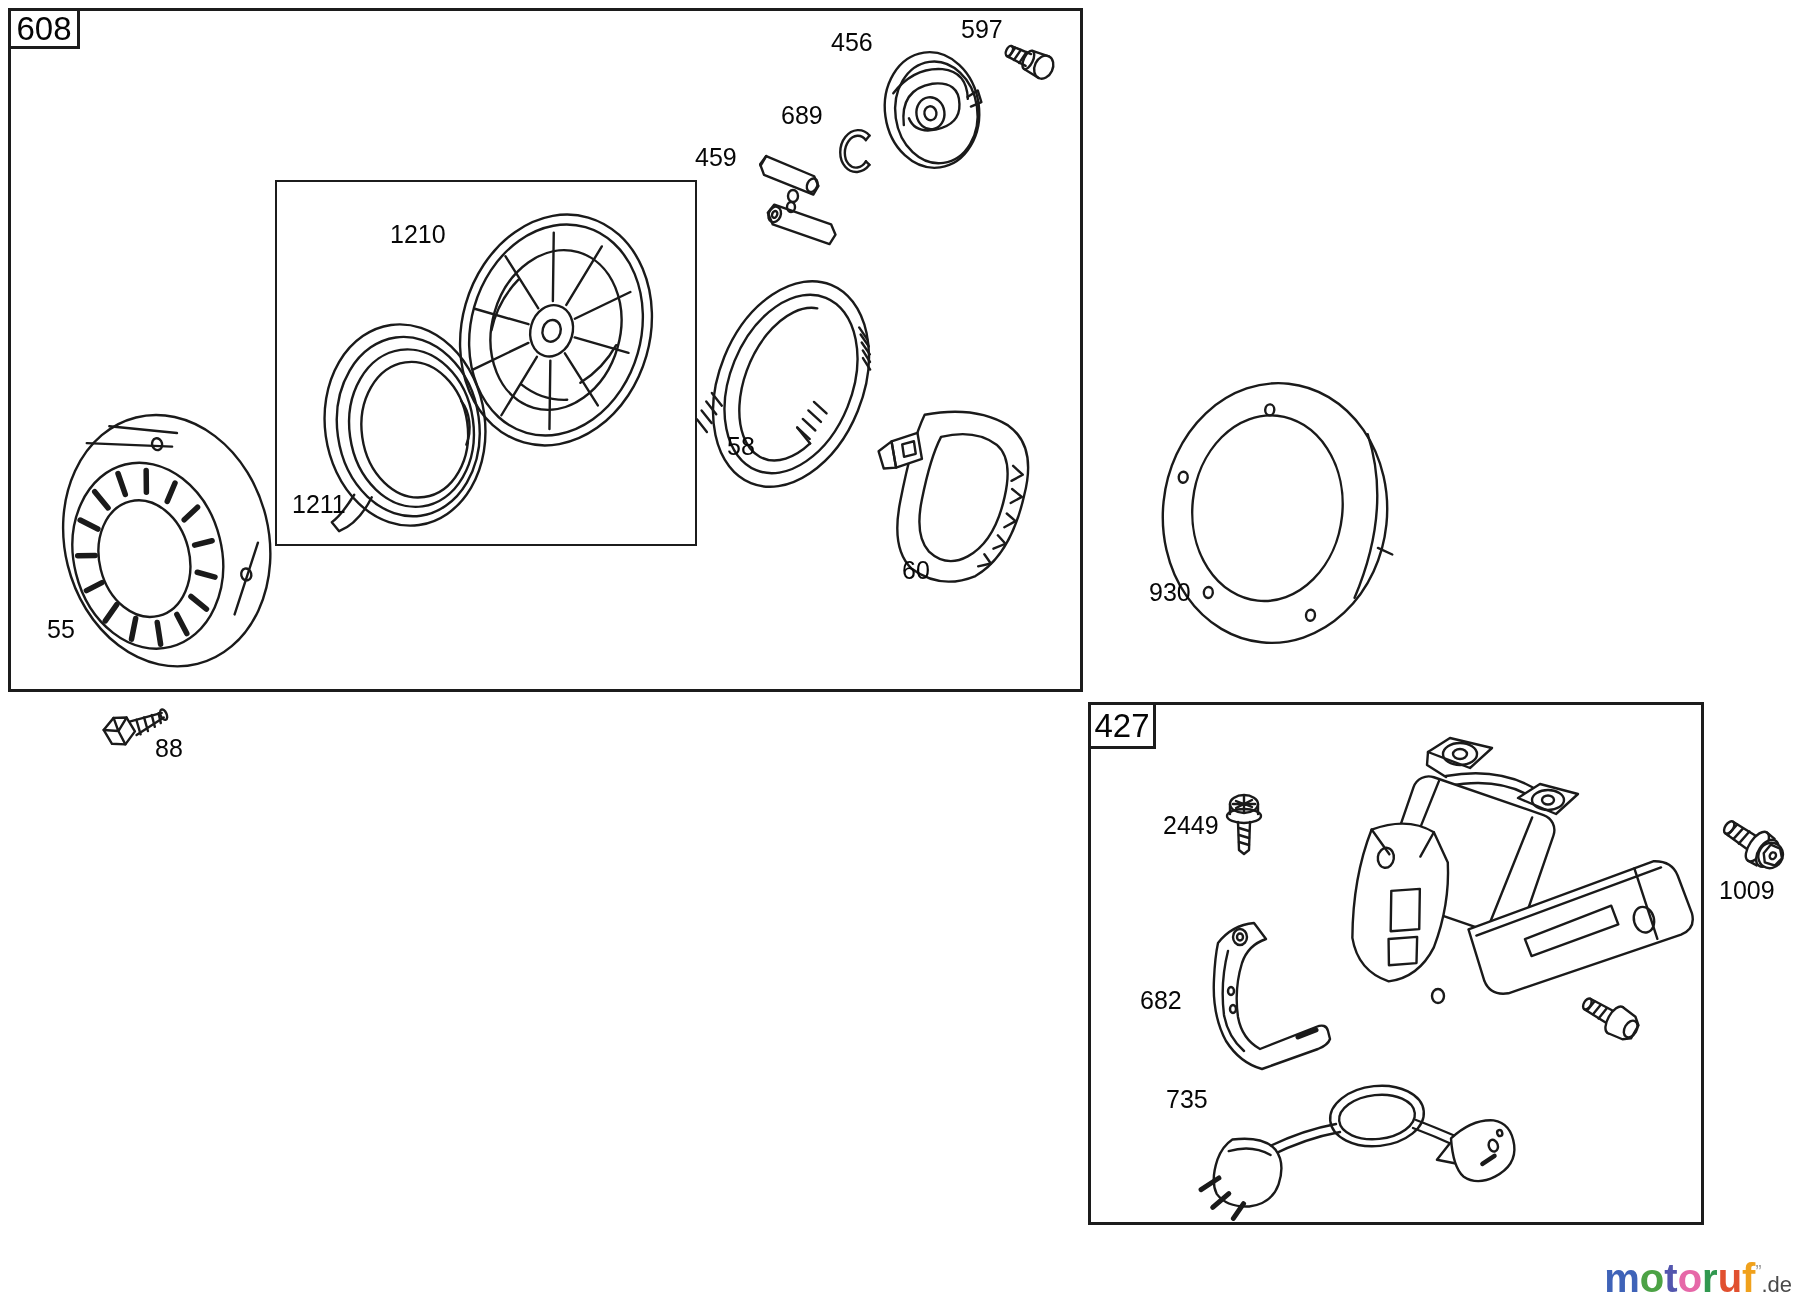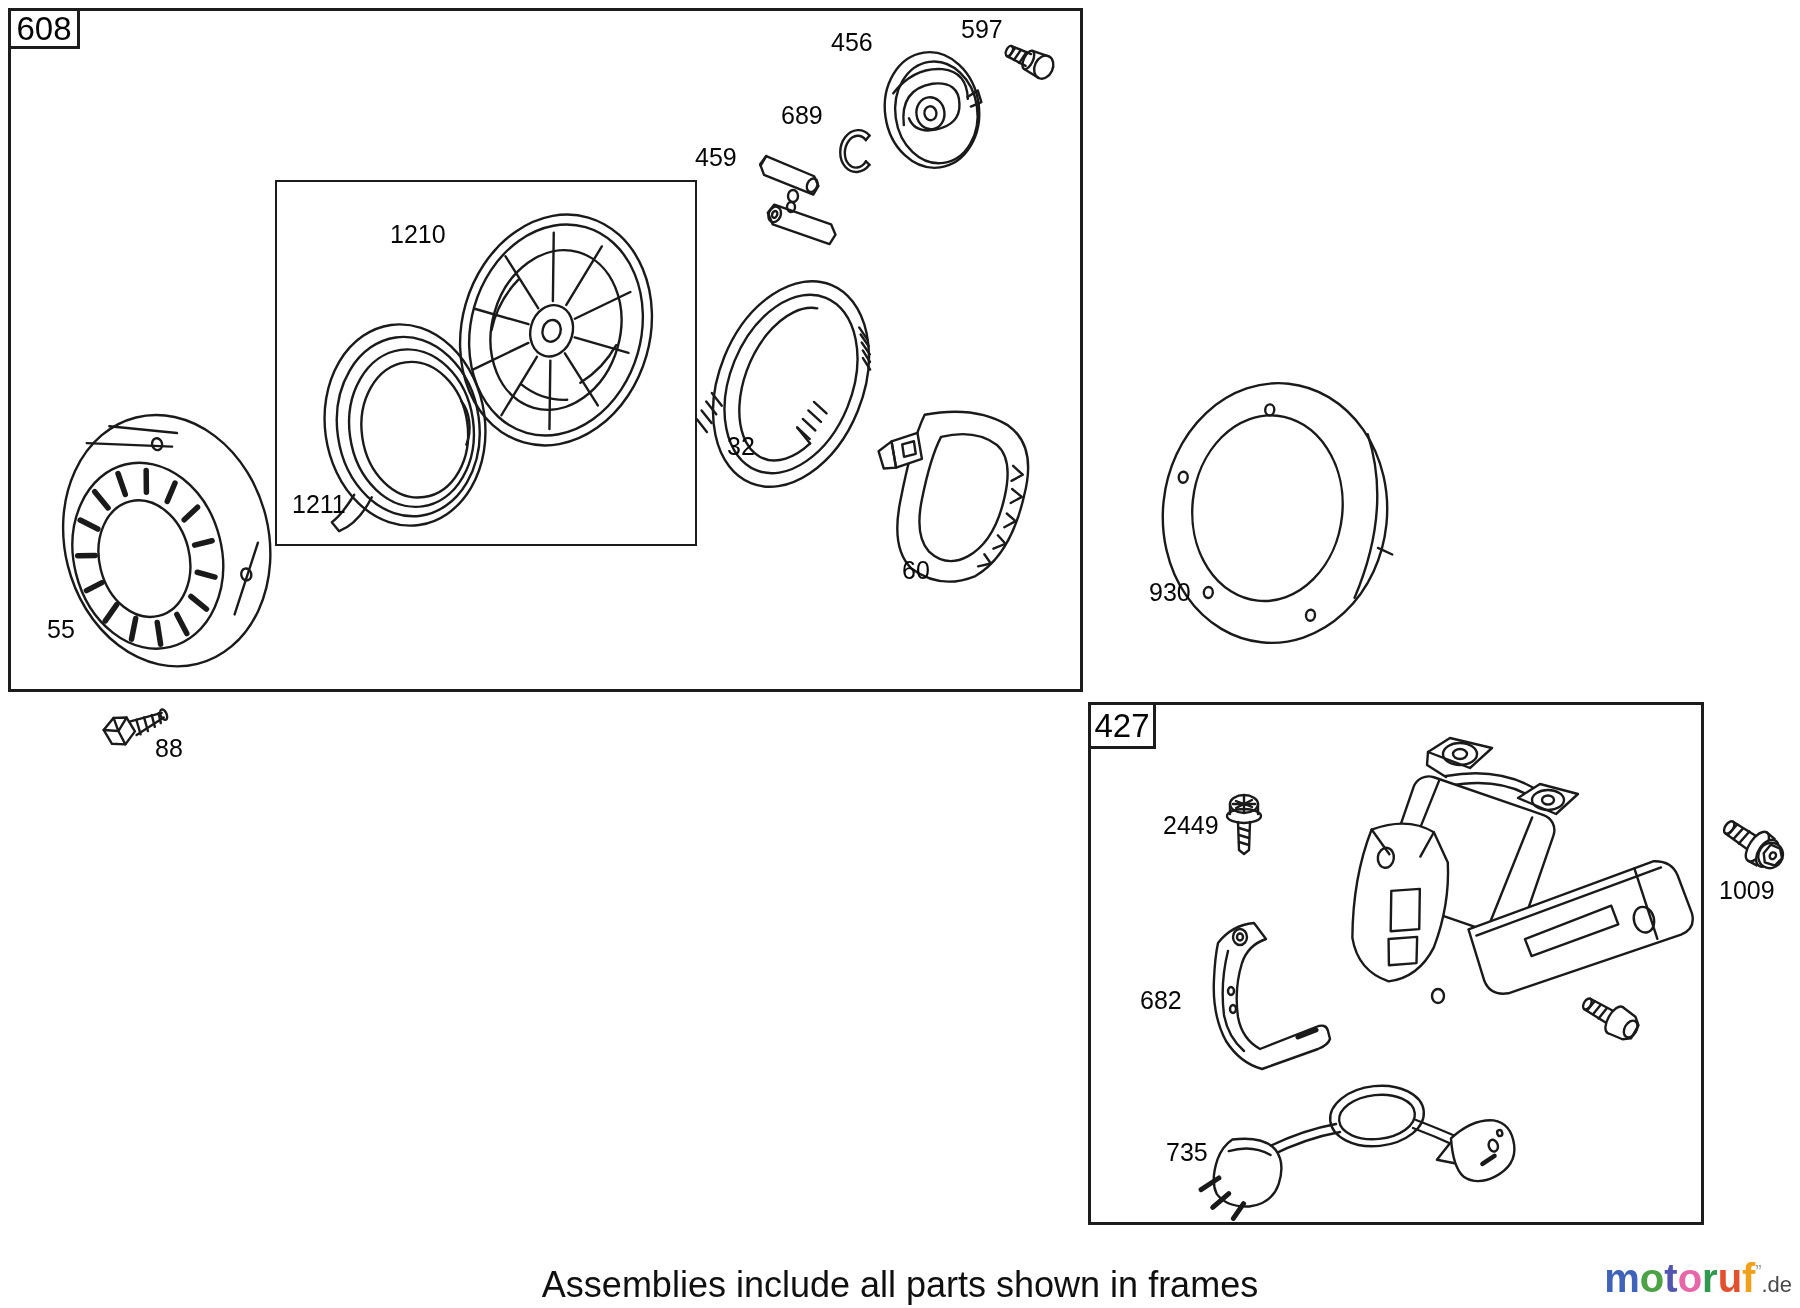--- a/index.html
+++ b/index.html
@@ -254,31 +254,30 @@
       <ellipse class="w" cx="8" cy="0" rx="12" ry="13"></ellipse>
       <path d="M 2,-9 L 12,-11 L 19,-4 L 17,6 L 7,9 L 1,2 Z"></path>
       <ellipse cx="10" cy="-1" rx="3" ry="3.5"></ellipse>
     </g>
   </svg>
 
   <div class="lbl" style="left:47px;top:616px">55</div>
   <div class="lbl" style="left:155px;top:735px">88</div>
   <div class="lbl" style="left:390px;top:221px">1210</div>
   <div class="lbl" style="left:292px;top:491px">1211</div>
-  <div class="lbl" style="left:727px;top:433px">32</div>
+  <div class="lbl" style="left:727px;top:433px">58</div>
   <div class="lbl" style="left:902px;top:557px">60</div>
   <div class="lbl" style="left:831px;top:29px">456</div>
   <div class="lbl" style="left:961px;top:16px">597</div>
   <div class="lbl" style="left:781px;top:102px">689</div>
   <div class="lbl" style="left:695px;top:144px">459</div>
   <div class="lbl" style="left:1149px;top:579px">930</div>
   <div class="lbl" style="left:1163px;top:812px">2449</div>
   <div class="lbl" style="left:1140px;top:987px">682</div>
-  <div class="lbl" style="left:1166px;top:1139px">735</div>
+  <div class="lbl" style="left:1166px;top:1086px">735</div>
   <div class="lbl" style="left:1719px;top:877px">1009</div>
 
-  <div id="caption">Assemblies include all parts shown in frames</div>
 
   <div id="logo">
     <span><span style="color: rgb(63, 99, 184);">m</span><span style="color: rgb(76, 162, 69);">o</span><span style="color: rgb(83, 86, 174);">t</span><span style="color: rgb(230, 104, 168);">o</span><span style="color: rgb(49, 152, 79);">r</span><span style="color: rgb(225, 80, 47);">u</span><span style="color: rgb(240, 161, 28);">f</span></span><span class="marks">”</span><span class="suffix" style="color: rgb(74, 74, 74);">.de</span>
   </div>
 
 </div>
 
 </body></html>

